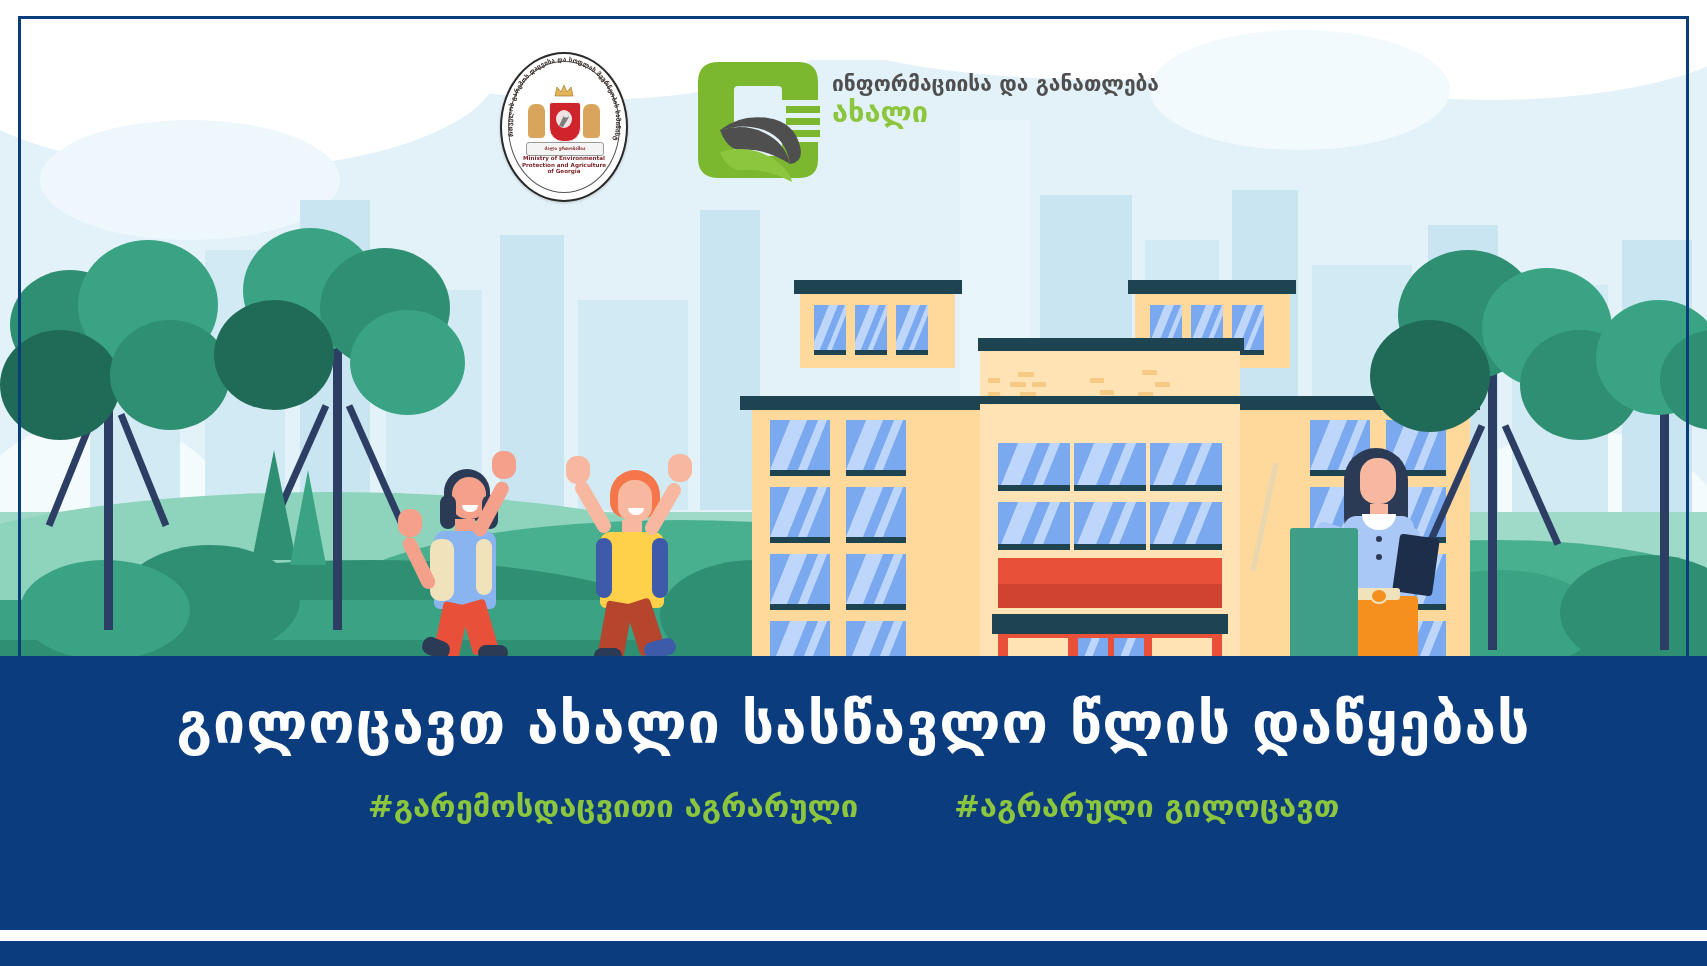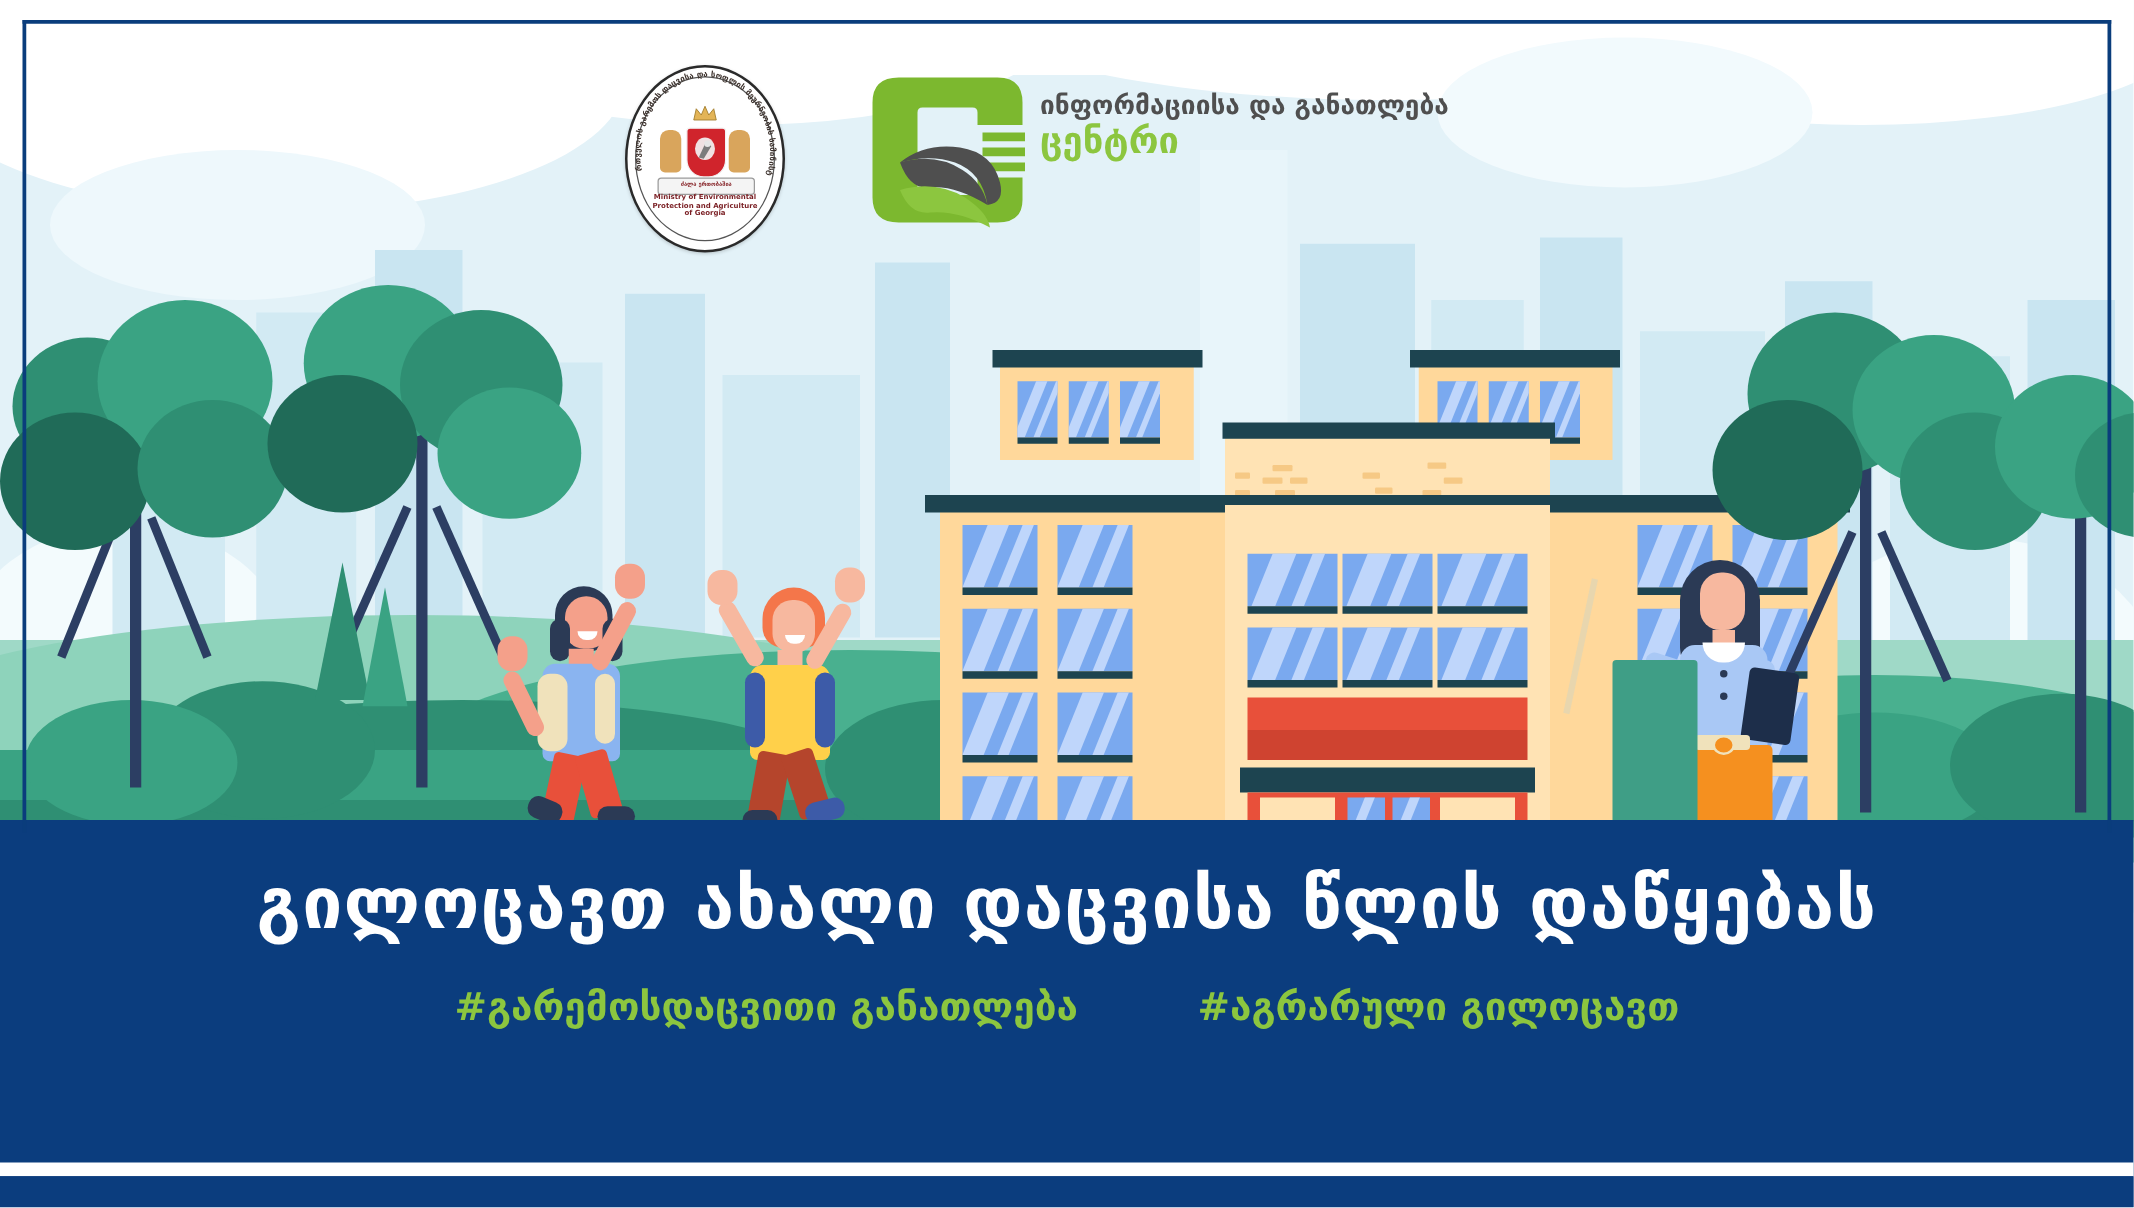--- a/index.html
+++ b/index.html
@@ -436,28 +436,28 @@
         <rect x="100" y="50" width="34" height="7" fill="#7cb82f"></rect>
         <rect x="100" y="62" width="34" height="7" fill="#7cb82f"></rect>
         <rect x="100" y="74" width="34" height="7" fill="#7cb82f"></rect>
         <path d="M34 74 Q62 66 84 80 Q100 90 104 108 Q78 92 58 94 Q42 96 34 74 Z" fill="#4f4f4f"></path>
         <path d="M104 108 Q100 82 78 74 Q58 67 34 74 Q54 58 82 62 Q108 66 114 90 Q118 106 104 108 Z" fill="#4f4f4f"></path>
         <path d="M34 96 Q62 88 86 102 Q104 114 106 126 Q80 112 58 114 Q42 116 34 96 Z" fill="#8cc63f"></path>
       </svg>
     </div>
     <div class="logotext">
       <div class="lt2">ინფორმაციისა და განათლება</div>
-      <div class="lt3">ცენტრი</div>
+      <div class="lt3">ახალი</div>
     </div>
   </div>
 
   <div class="banner"></div>
-  <div class="headline">გილოცავთ ახალი დაცვისა წლის დაწყებას</div>
+  <div class="headline">გილოცავთ ახალი სასწავლო წლის დაწყებას</div>
   <div class="tags">
-    <span>#გარემოსდაცვითი განათლება</span>
+    <span>#გარემოსდაცვითი აგრარული</span>
     <span class="tag-gap"></span>
     <span>#აგრარული გილოცავთ</span>
   </div>
   <div class="white-strip"></div>
   <div class="banner-btm"></div>
 
   <div class="frame-line" style="left:18px;top:16px;width:3px;height:650px;"></div>
   <div class="frame-line" style="left:1686px;top:16px;width:3px;height:650px;"></div>
   <div class="frame-line" style="left:18px;top:16px;width:1671px;height:3px;"></div>
 

